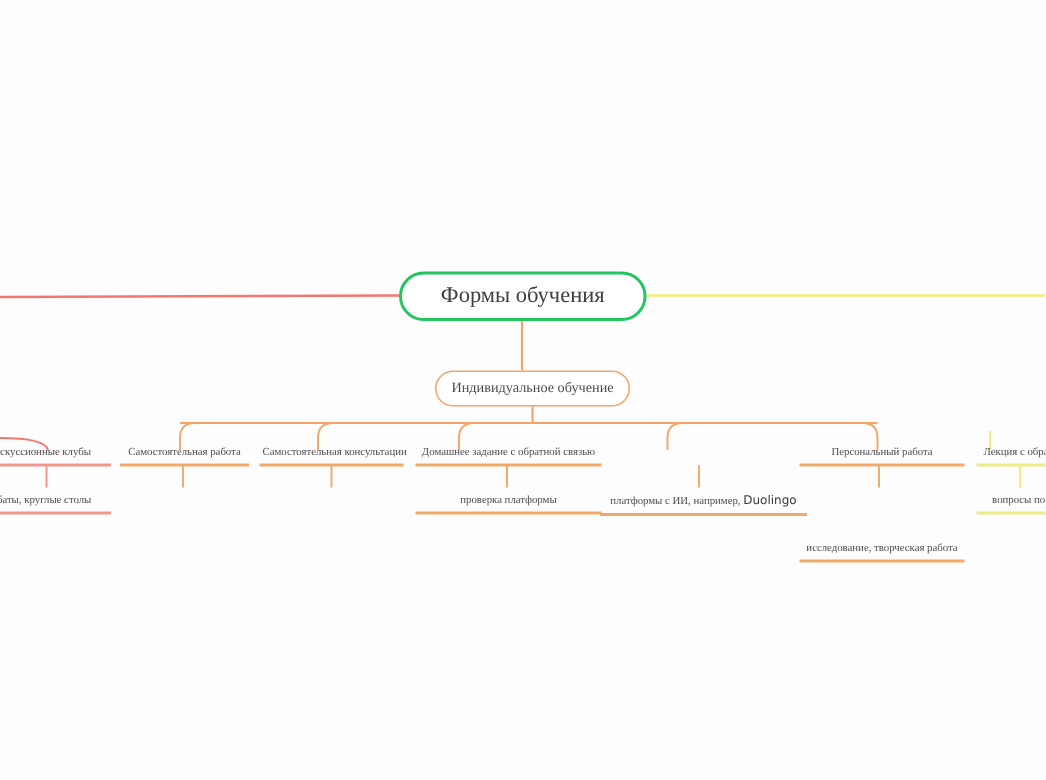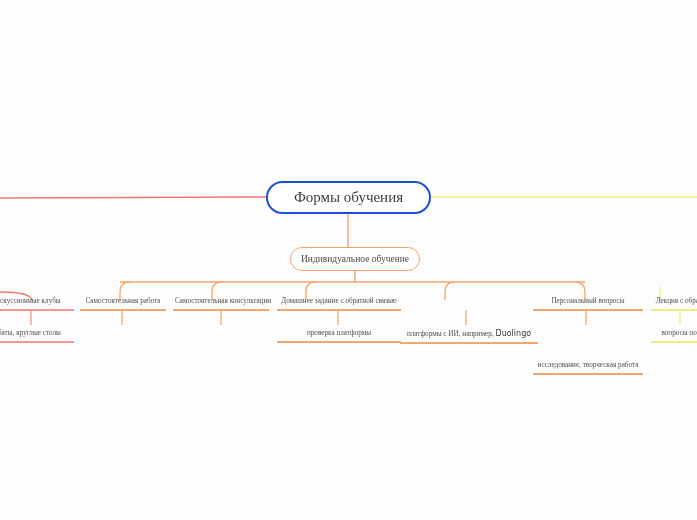--- a/index.html
+++ b/index.html
@@ -20,21 +20,21 @@
   }
   svg.links {
     position: absolute;
     left: 0; top: 0;
     width: 697px; height: 520px;
     pointer-events: none;
   }
   .node-root {
     position: absolute;
     box-sizing: border-box;
-    border: 2px solid #1d4ed8;
+    border: 2px solid #22c55e;
     border-radius: 22px;
     background: #ffffff;
     display: flex;
     align-items: center;
     justify-content: center;
     font-size: 15px;
     color: #3d3d3d;
     white-space: nowrap;
   }
   .node-branch {
@@ -147,21 +147,21 @@
     <span class="leaf-inner">проверка платформы</span>
     <span class="underline" style="background:#F0A96A;"></span>
   </div>
 
   <div class="leaf" style="left:400px; top:328px; width:138px;">
     <span class="leaf-inner"><span>платформы с ИИ, например, </span><span class="brand">Duolingo</span></span>
     <span class="underline" style="background:#F0A96A;"></span>
   </div>
 
   <div class="leaf" style="left:533px; top:296px; width:110px;">
-    <span class="leaf-inner">Персональный вопросы</span>
+    <span class="leaf-inner">Персональный работа</span>
     <span class="underline" style="background:#F0A96A;"></span>
   </div>
   <div class="leaf" style="left:533px; top:328px; width:110px;margin-top:32px;">
     <span class="leaf-inner">исследование, творческая работа</span>
     <span class="underline" style="background:#F0A96A;"></span>
   </div>
 
   <div class="leaf" style="left:651px; top:296px; width:90px;">
     <span class="leaf-inner">Лекция с обратной связью</span>
     <span class="underline" style="background:#F0EC85;"></span>

